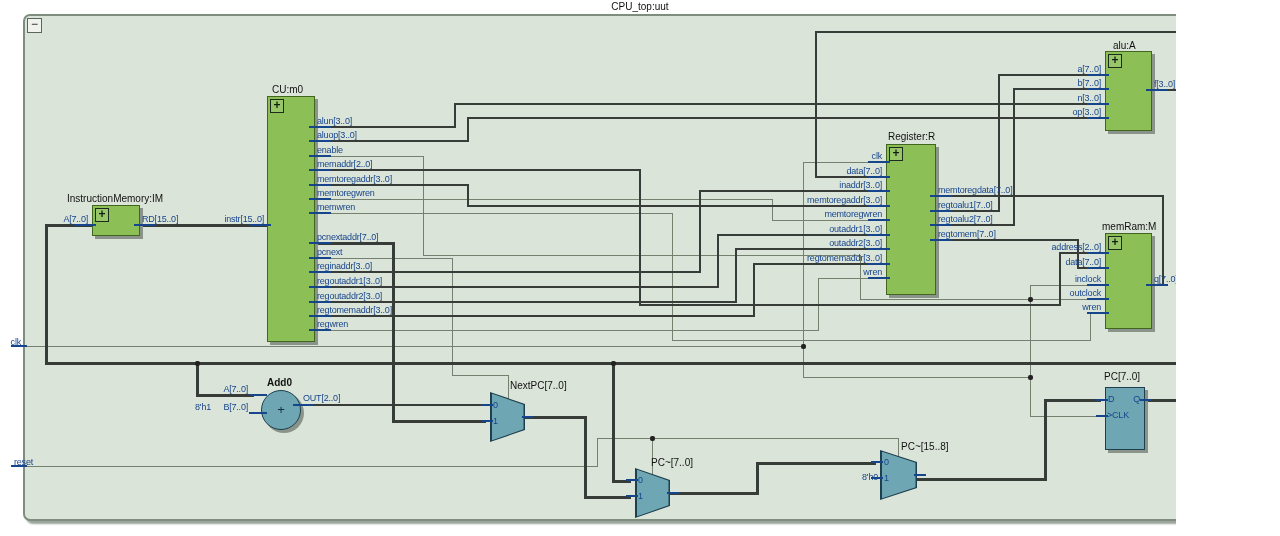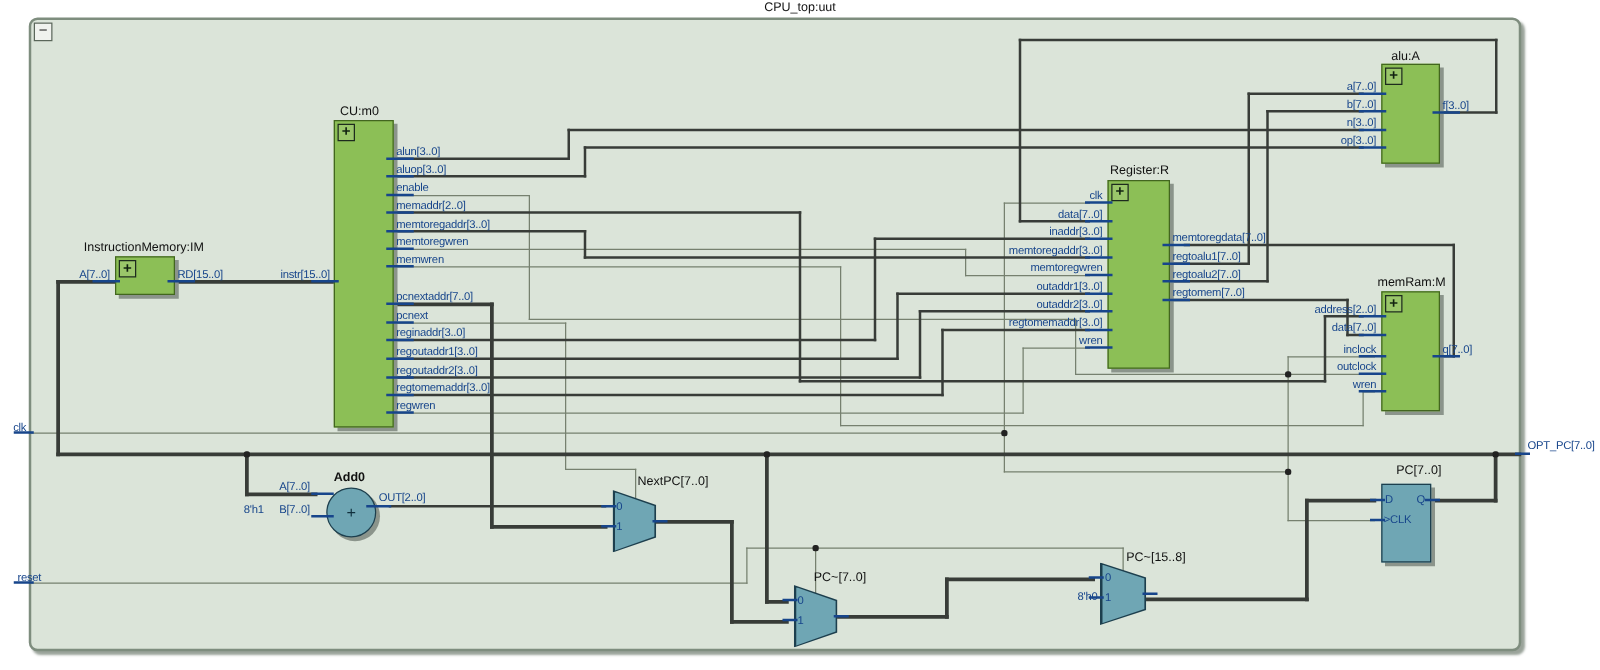--- a/index.html
+++ b/index.html
@@ -1,16 +1,16 @@
 <!DOCTYPE html>
 <html><head>
 <meta charset="utf-8">
 <style>
   html,body{margin:0;padding:0;background:#fff;}
-  #c{position:relative;width:1280px;height:536px;background:#ffffff;
+  #c{position:relative;width:1176px;height:536px;background:#ffffff;
      font-family:"Liberation Sans",sans-serif;overflow:hidden;border-radius:12px;}
   .frame{position:absolute;background:#dbe4d9;border:2px solid #7e8d7e;border-radius:7px;
          box-shadow:3px 3px 2px #9aa39a;}
   .lbl{position:absolute;font-size:9px;line-height:10px;color:#17458b;white-space:nowrap;letter-spacing:-0.2px;}
   .ttl{position:absolute;font-size:10px;line-height:11px;color:#111;white-space:nowrap;}
   .r{transform:translateX(-100%);}
   .blk{position:absolute;background:#8cbf56;border:1px solid #42661f;box-shadow:3px 3px 0 #8b948b;}
   .exp{position:absolute;width:12px;height:12px;border:1px solid #1d2b1d;color:#102010;
        font-size:12px;line-height:11px;text-align:center;font-weight:bold;background:rgba(255,255,255,.12);}
   .collapse{position:absolute;width:13px;height:13px;background:#f0f2ee;border:1px solid #5a665a;
@@ -266,21 +266,21 @@
       <div class="muxi"></div>
     </div>
     <span class="ttl" style="left: 901px; top: 441px;">PC~[15..8]</span>
     <span class="lbl" style="left: 884px; top: 457px;">0</span>
     <span class="lbl" style="left: 884px; top: 473px;">1</span>
     <span class="lbl r" style="left: 878px; top: 472px;">8'h0</span>
     <div class="seg" style="left: 871px; top: 461px; width: 12px; height: 2px; background: rgb(23, 69, 139); position: absolute;"></div>
     <div class="seg" style="left: 871px; top: 477px; width: 12px; height: 2px; background: rgb(23, 69, 139); position: absolute;"></div>
     <div class="seg" style="left: 914px; top: 474px; width: 12px; height: 2px; background: rgb(23, 69, 139); position: absolute;"></div>
     <div class="dff" style="left: 1105px; top: 387px; width: 38px; height: 61px; position: absolute;"></div>
-    <span class="ttl" style="left: 1104px; top: 371px; margin-left: 13px;">PC[7..0]</span>
+    <span class="ttl" style="left: 1104px; top: 371px;">PC[7..0]</span>
     <span class="lbl" style="left: 1108px; top: 394px;">D</span>
     <span class="lbl r" style="left: 1140px; top: 394px;">Q</span>
     <span class="lbl" style="left: 1107px; top: 410px;">&gt;CLK</span>
     <div class="seg" style="left: 1096px; top: 399px; width: 12px; height: 2px; background: rgb(23, 69, 139); position: absolute;"></div>
     <div class="seg" style="left: 1140px; top: 399px; width: 12px; height: 2px; background: rgb(23, 69, 139); position: absolute;"></div>
     <div class="seg" style="left: 1096px; top: 415px; width: 12px; height: 2px; background: rgb(23, 69, 139); position: absolute;"></div>
     <span class="lbl r" style="left: 21px; top: 337px;">clk</span>
     <span class="lbl r" style="left: 33px; top: 457px; padding-left: 12px;">reset</span>
     <span class="lbl" style="left: 1222px; top: 351px;">OPT_PC[7..0]</span>
     <div class="seg" style="left: 11px; top: 345px; width: 16px; height: 2px; background: rgb(23, 69, 139); position: absolute;"></div>

